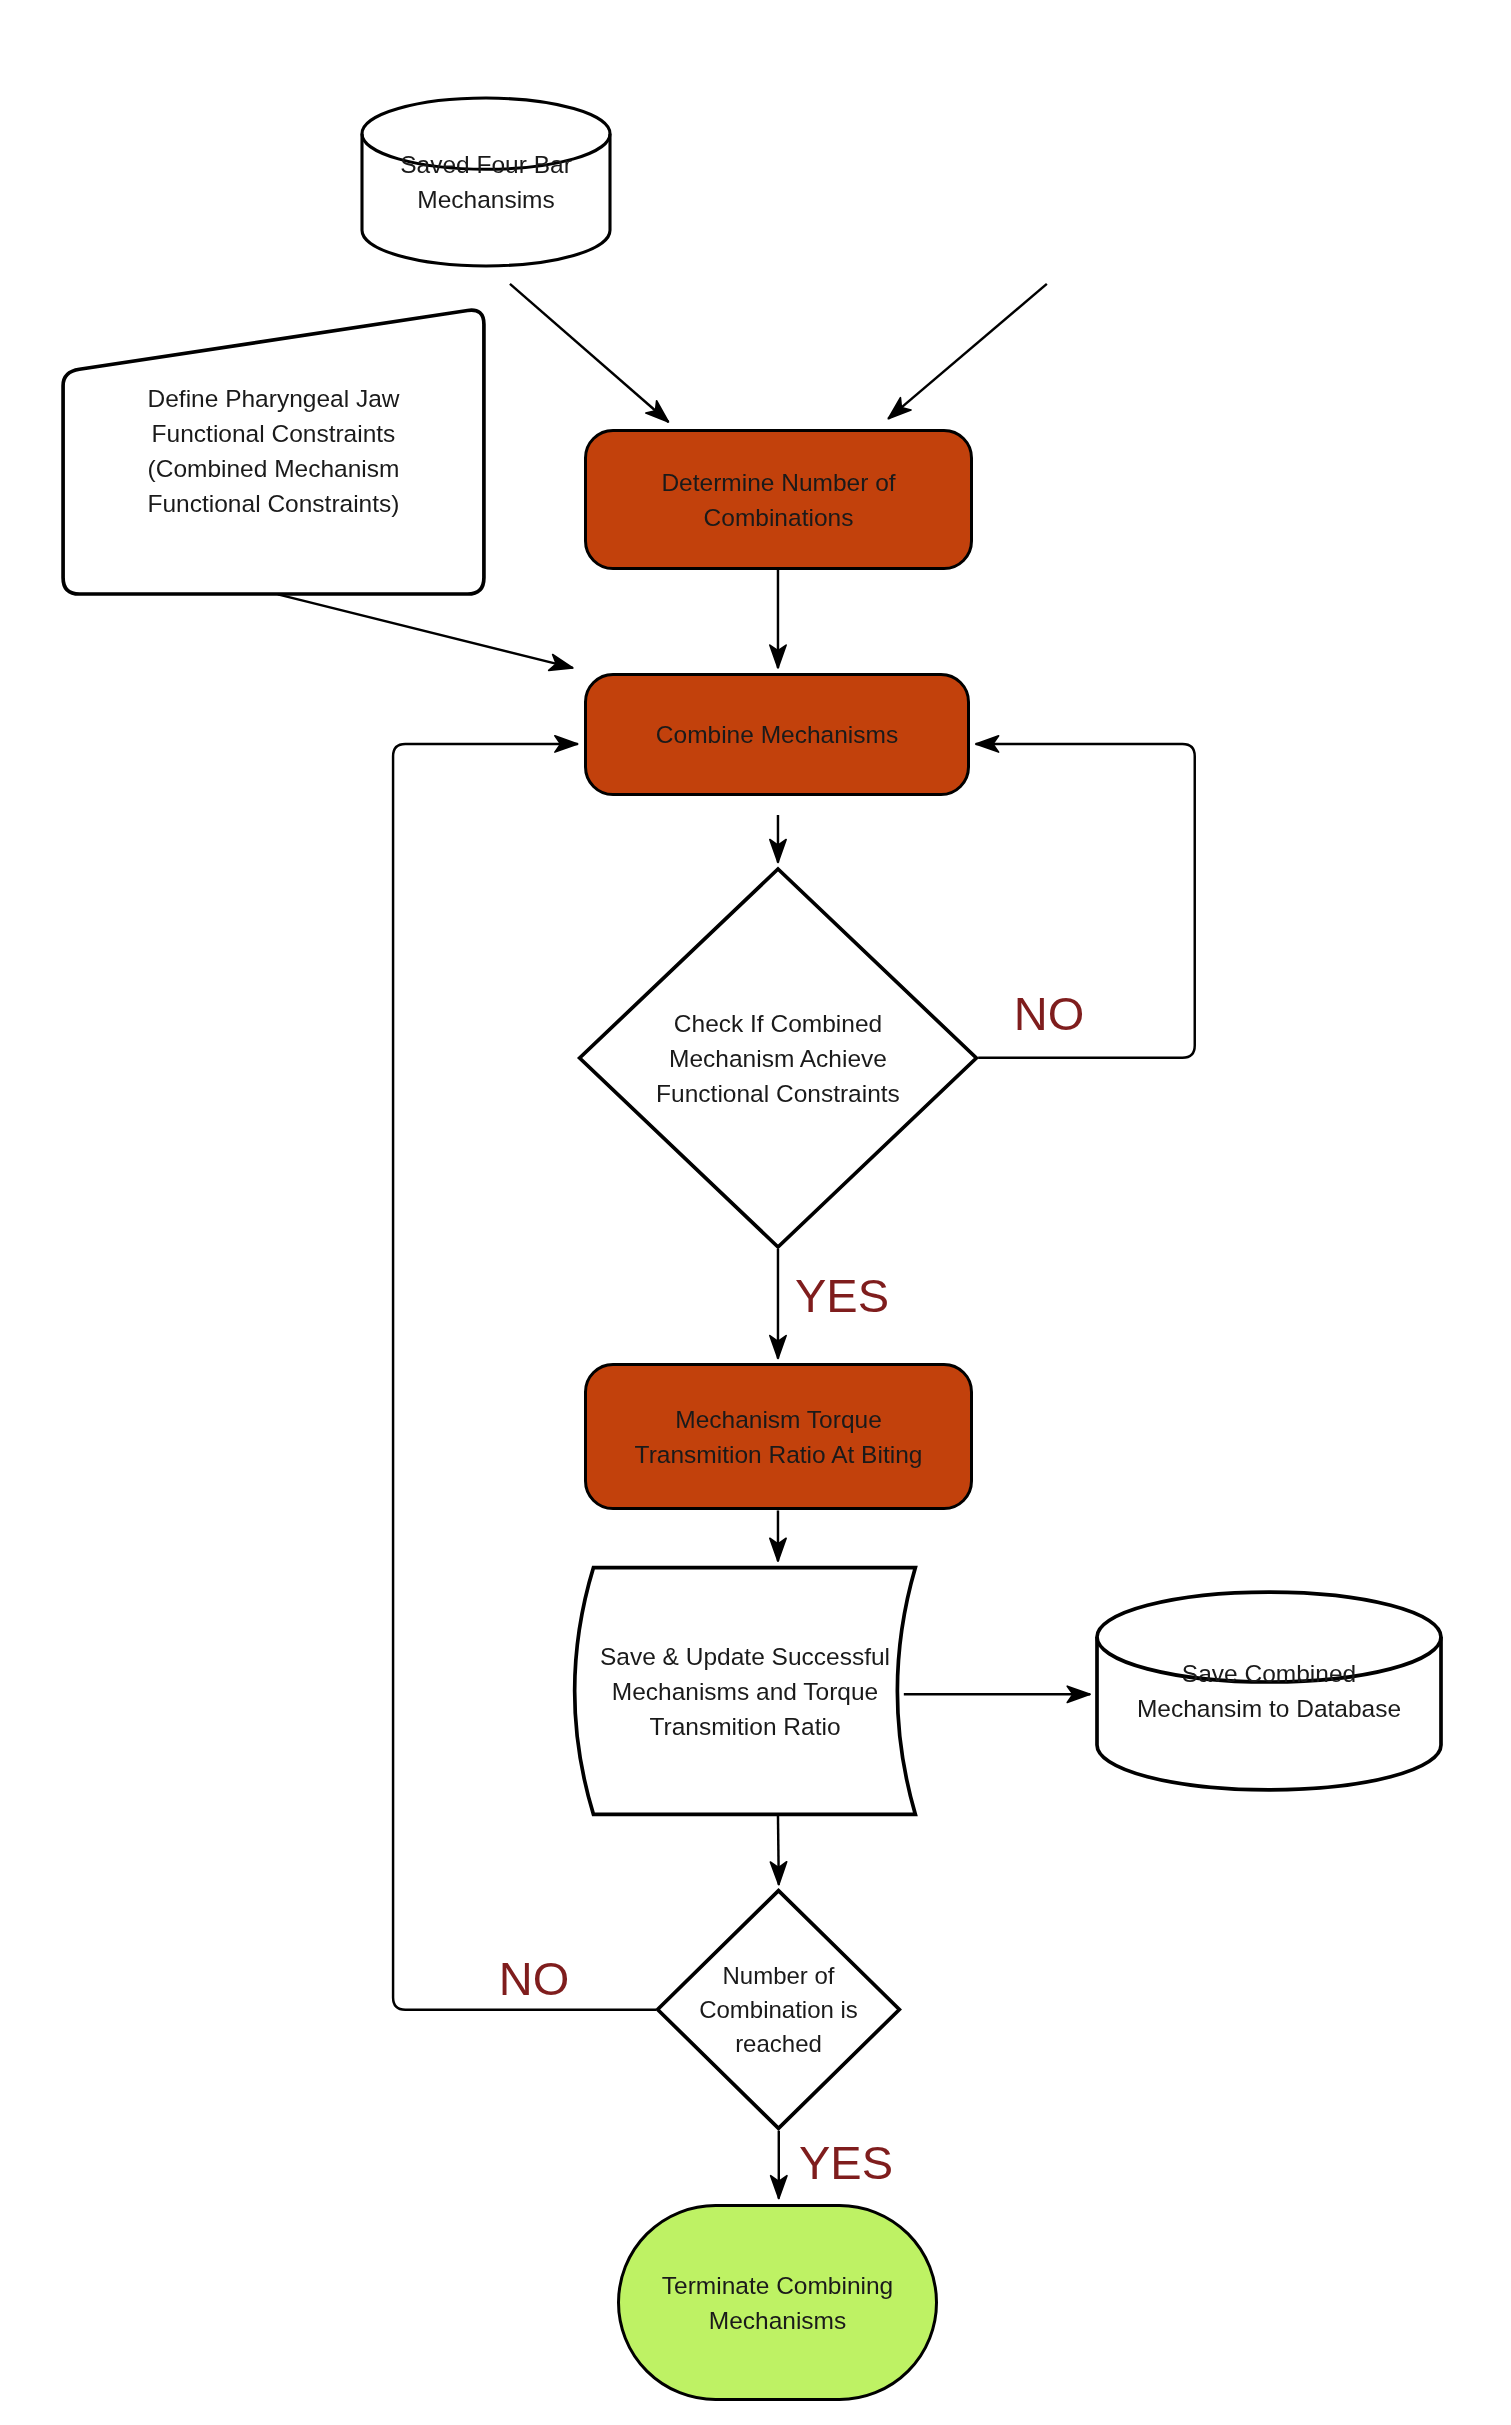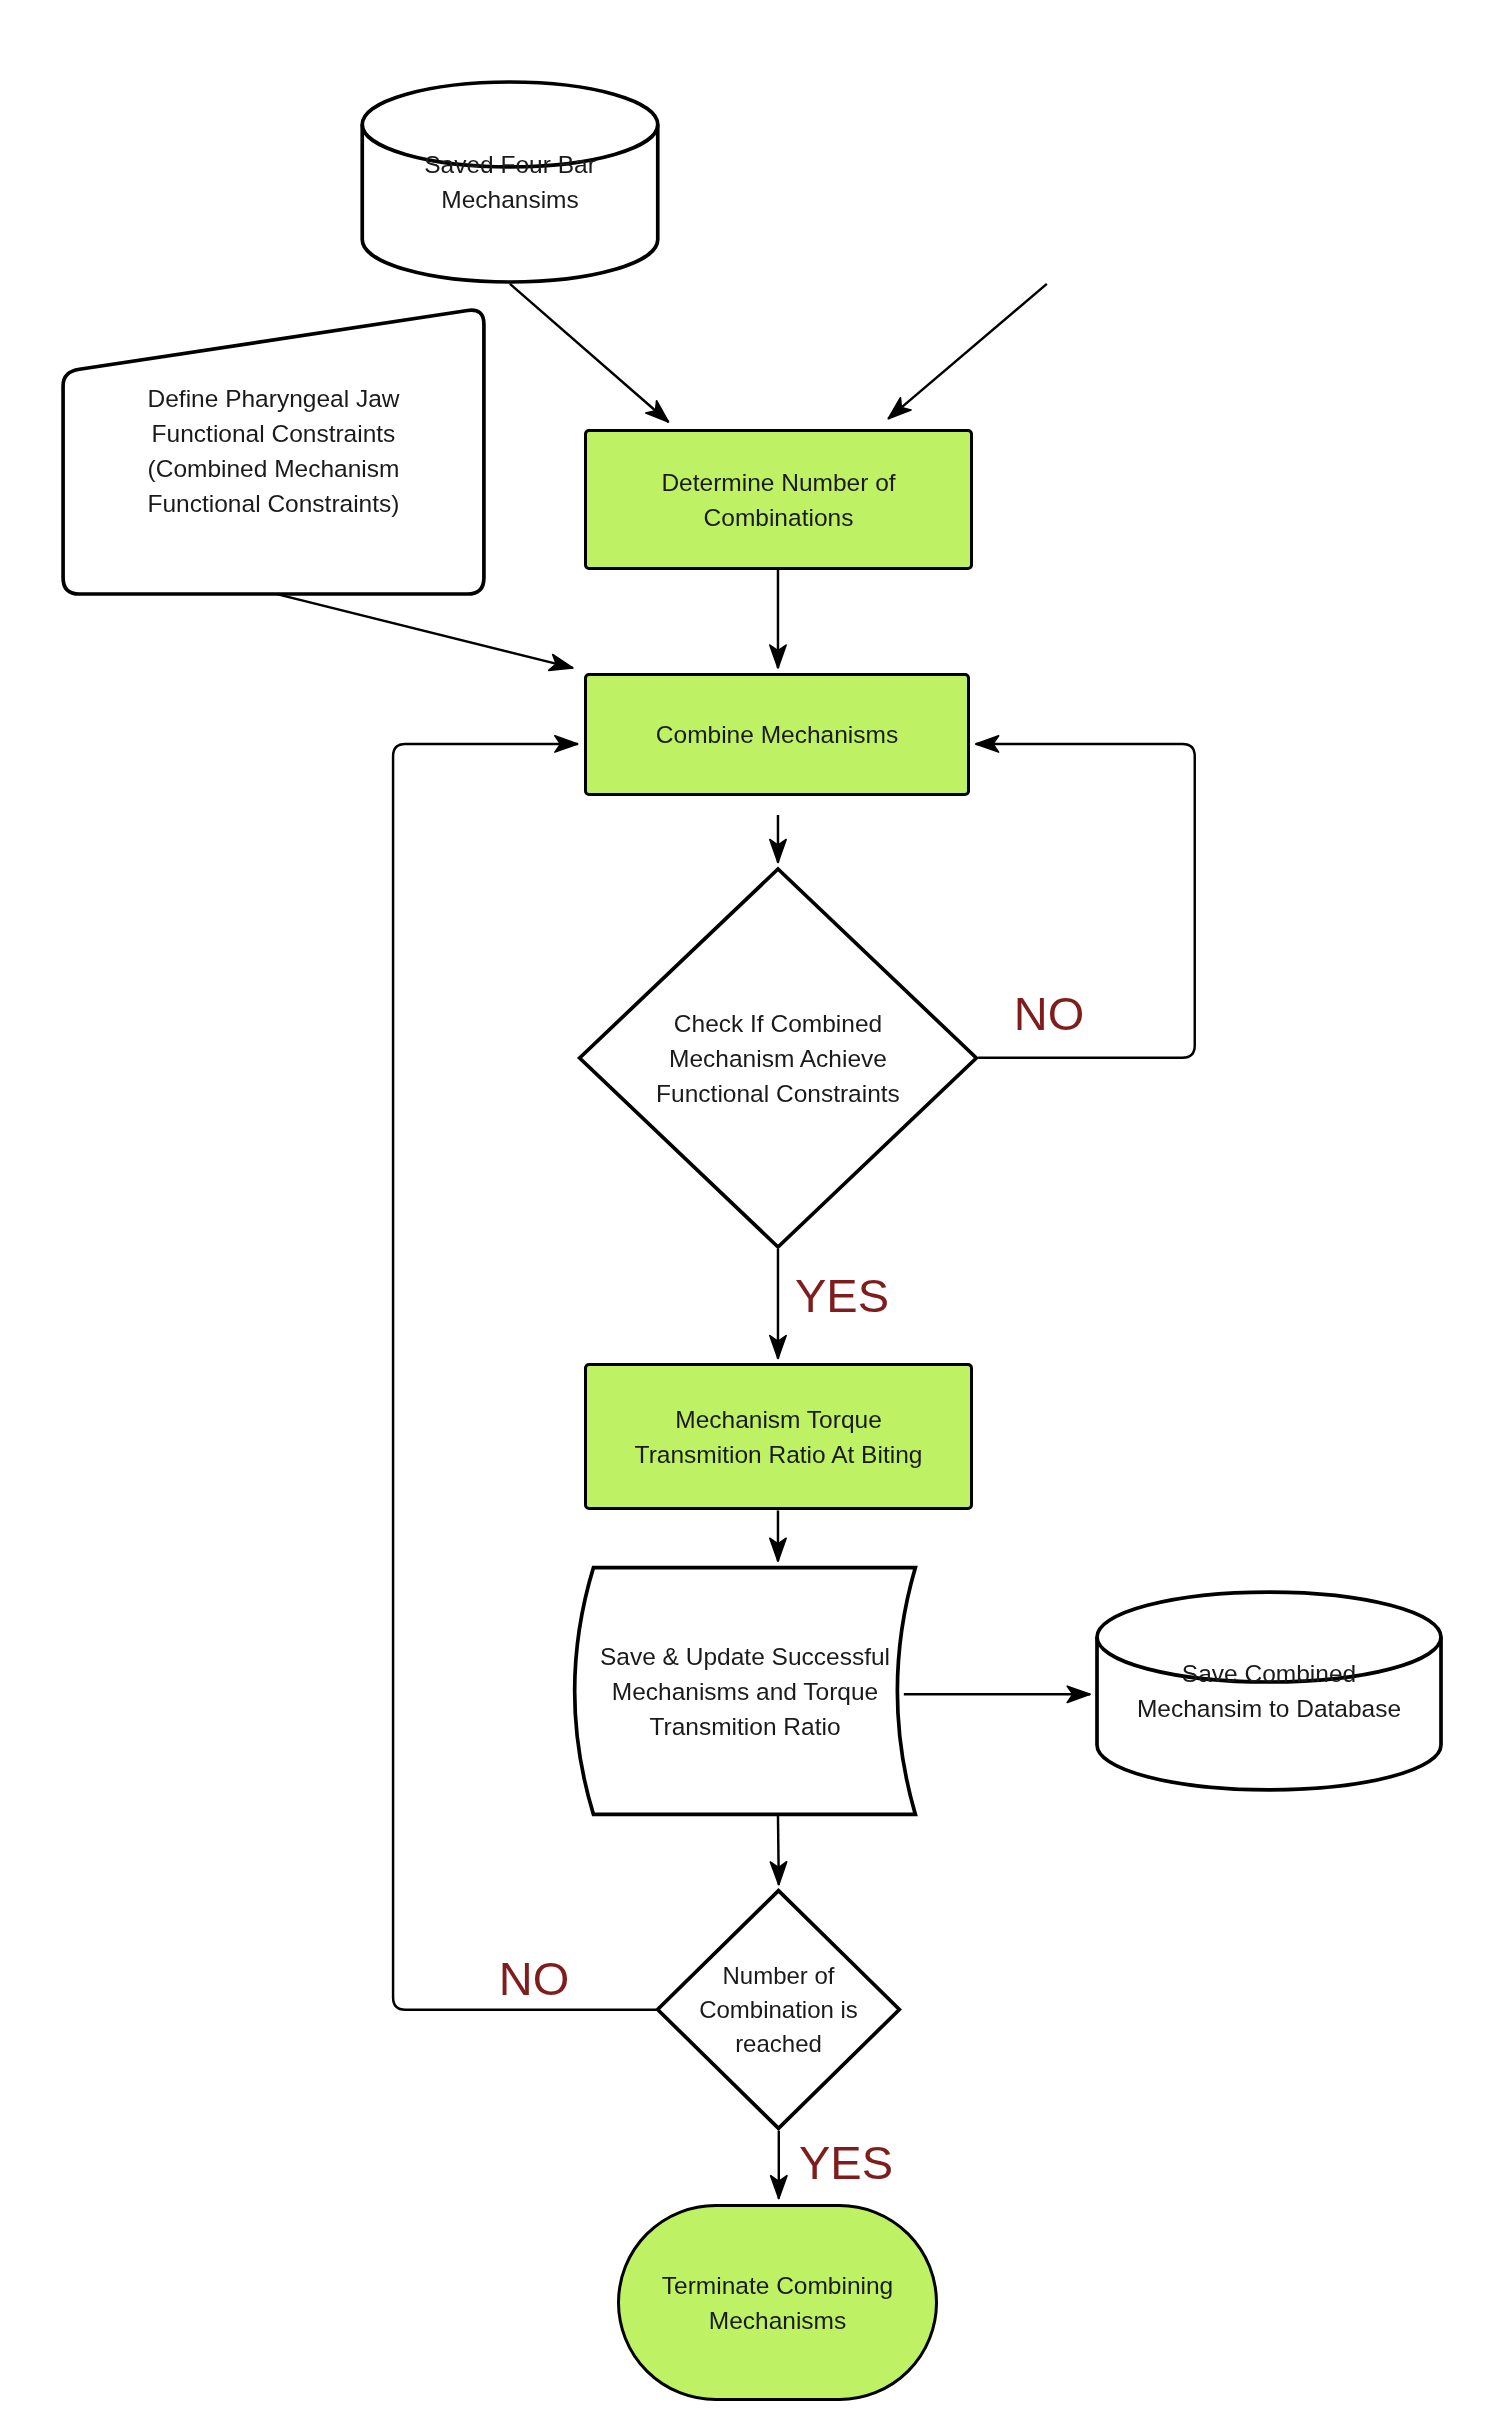--- a/index.html
+++ b/index.html
@@ -16,21 +16,21 @@
   .node{position:absolute;}
   .node > svg{position:absolute;left:0;top:0;width:100%;height:100%;overflow:visible;}
   .node > svg path{fill:#ffffff;stroke:#000000;stroke-width:4.5;}
   .node > svg path.lip{fill:none;}
   .lbl{
     position:absolute;inset:0;z-index:2;
     display:flex;align-items:center;justify-content:center;
     text-align:center;white-space:pre-line;
     font-size:24.5px;line-height:35px;color:#1a1a1a;
   }
-  .rect{border:3.7px solid #000;border-radius:5px;background:#bef264;box-sizing:border-box;}
+  .rect{border:3.7px solid #000;border-radius:29px;background:#c2410c;box-sizing:border-box;}
   .term{border:3.7px solid #000;border-radius:99px;background:#bef264;box-sizing:border-box;text-decoration:underline;}
   .edge-lbl{
     position:absolute;z-index:3;
     transform:translate(-50%,-50%);
     font-size:47px;line-height:47px;color:#7f1d1d;white-space:nowrap;
   }
 </style>
 </head>
 <body>
 
@@ -49,21 +49,21 @@
     <path d="M952,997 L952,1055" marker-end="url(#arr)"></path>
     <path d="M1197,1294 L1447,1294 Q1462,1294 1462,1279 L1462,925 Q1462,910 1447,910 L1194,910" marker-end="url(#arr)"></path>
     <path d="M952,1528 L952,1662" marker-end="url(#arr)"></path>
     <path d="M952,1848 L952,1910" marker-end="url(#arr)"></path>
     <path d="M1106,2073 L1334,2073" marker-end="url(#arr)"></path>
     <path d="M952,2222 L953,2306" marker-end="url(#arr)"></path>
     <path d="M803,2459 L496,2459 Q481,2459 481,2444 L481,925 Q481,910 496,910 L707,910" marker-end="url(#arr)"></path>
     <path d="M953,2607 L953,2690" marker-end="url(#arr)"></path>
   </svg>
 
-  <div class="node" style="left:362px;top:82px;width:296px;height:200px">
+  <div class="node" style="left:362px;top:82px;width:248px;height:200px">
     <svg viewBox="0 0 362 245">
       <path d="M0,52 A181,52 0 0 1 362,52 L362,193 A181,52 0 0 1 0,193 Z"></path>
       <path class="lip" d="M362,52 A181,52 0 0 1 0,52"></path>
     </svg>
     <span class="lbl">Saved Four Bar
 Mechansims</span>
   </div>
 
 
   <div class="node" style="left:63px;top:308px;width:421px;height:286px">

